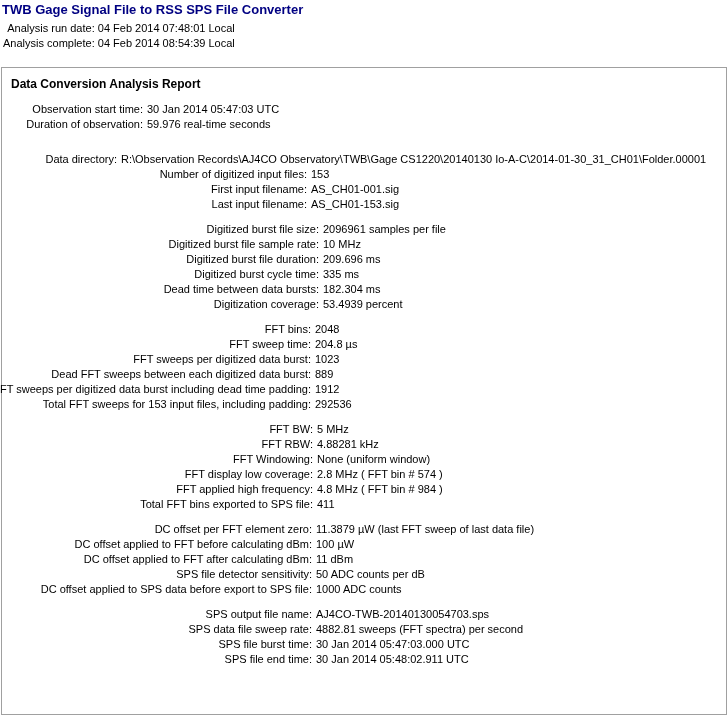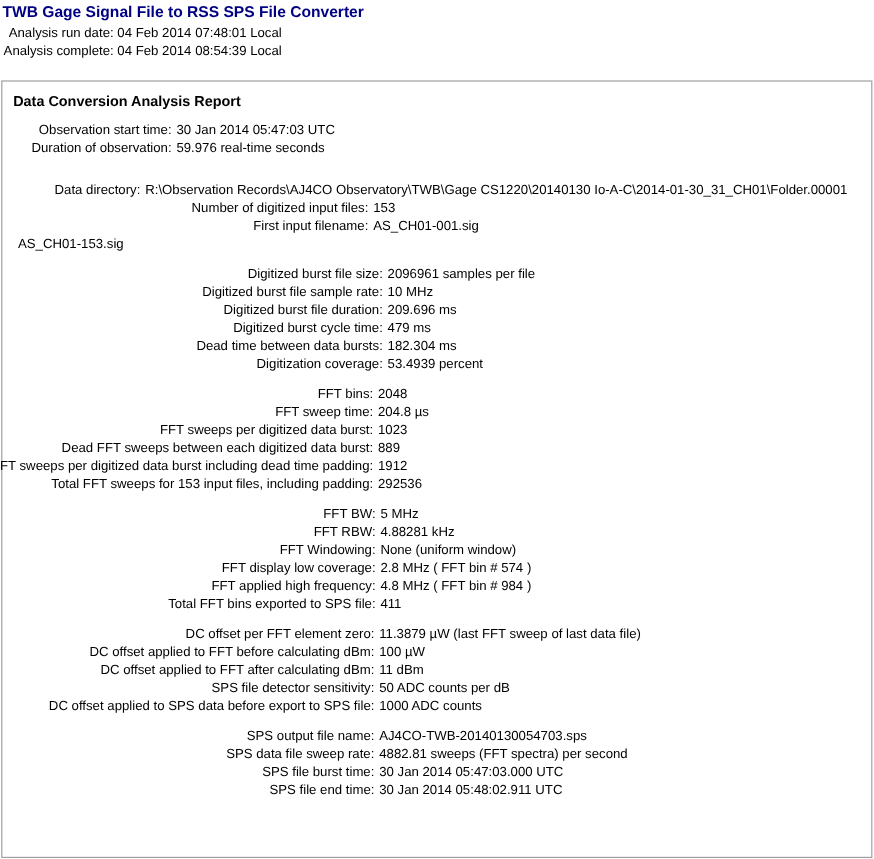--- a/index.html
+++ b/index.html
@@ -94,20 +94,23 @@
           </span>
           <span class="val">153</span>
         </div>
         <div class="row">
           <span class="lab">
             <span class="labtext">First input filename</span>
           </span>
           <span class="val">AS_CH01-001.sig</span>
         </div>
         <div class="row">
+          <span class="lab">
+            <span class="labtext">Last input filename</span>
+          </span>
           <span class="val">AS_CH01-153.sig</span>
         </div>
       </div>
       <div class="group group-2">
         <div class="row">
           <span class="lab">
             <span class="labtext">Digitized burst file size</span>
           </span>
           <span class="val">2096961 samples per file</span>
         </div>
@@ -120,21 +123,21 @@
         <div class="row">
           <span class="lab">
             <span class="labtext">Digitized burst file duration</span>
           </span>
           <span class="val">209.696 ms</span>
         </div>
         <div class="row">
           <span class="lab">
             <span class="labtext">Digitized burst cycle time</span>
           </span>
-          <span class="val">479 ms</span>
+          <span class="val">335 ms</span>
         </div>
         <div class="row">
           <span class="lab">
             <span class="labtext">Dead time between data bursts</span>
           </span>
           <span class="val">182.304 ms</span>
         </div>
         <div class="row">
           <span class="lab">
             <span class="labtext">Digitization coverage</span>

